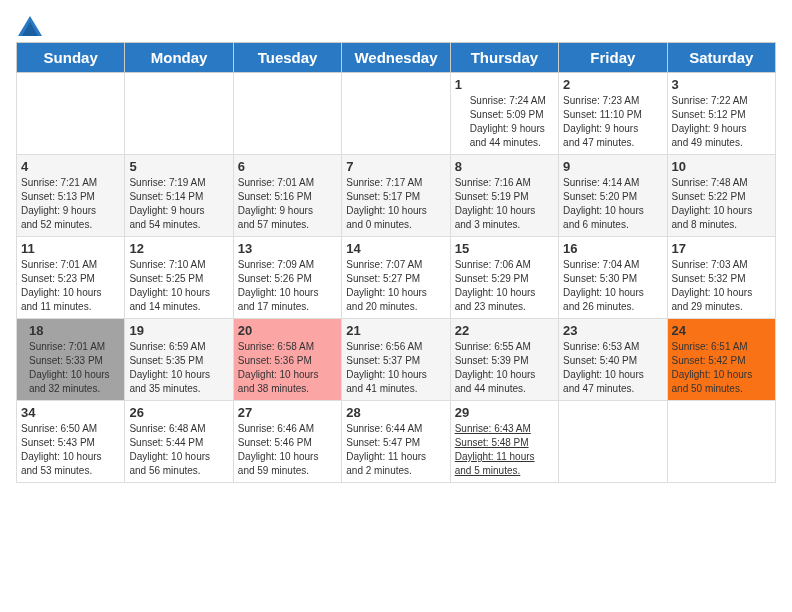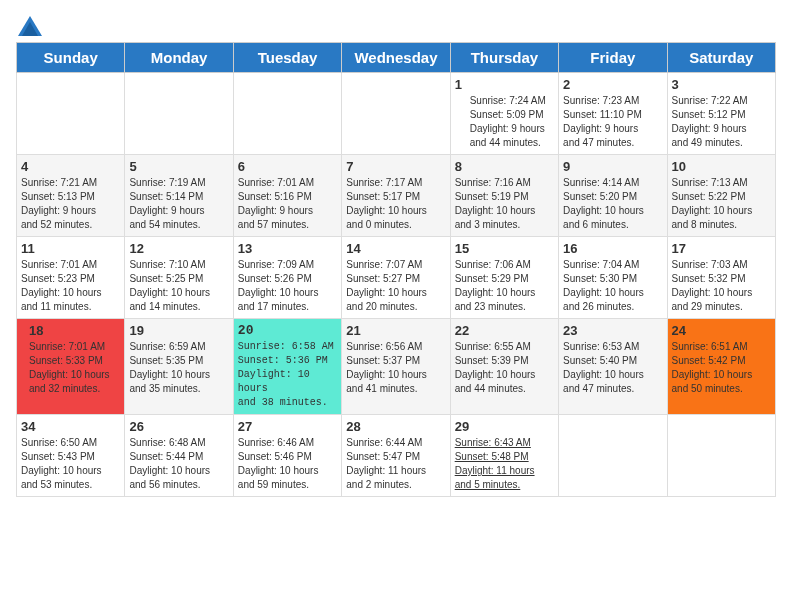--- a/index.html
+++ b/index.html
@@ -191,21 +191,21 @@
         </td>
         <td style="background: rgb(245, 245, 245);">
           <div class="day-num">9</div>
           <div class="day-info" style="white-space: pre-line;">Sunrise: 4:14 AM
 Sunset: 5:20 PM
 Daylight: 10 hours
 and 6 minutes.</div>
         </td>
         <td style="background: rgb(245, 245, 245);">
           <div class="day-num">10</div>
-          <div class="day-info" style="white-space: pre-line;">Sunrise: 7:13 AM
+          <div class="day-info" style="white-space: pre-line;">Sunrise: 7:48 AM
 Sunset: 5:22 PM
 Daylight: 10 hours
 and 8 minutes.</div>
         </td>
       </tr>
       <tr>
         <td>
           <div class="day-num">11</div>
           <div class="day-info" style="white-space: pre-line;">Sunrise: 7:01 AM
 Sunset: 5:23 PM
@@ -249,35 +249,35 @@
         </td>
         <td>
           <div class="day-num">17</div>
           <div class="day-info" style="white-space: pre-line;">Sunrise: 7:03 AM
 Sunset: 5:32 PM
 Daylight: 10 hours
 and 29 minutes.</div>
         </td>
       </tr>
       <tr>
-        <td style="background: #ef4444; padding-left: 12px;">
+        <td style="background: #a3a3a3; padding-left: 12px;">
           <div class="day-num">18</div>
           <div class="day-info" style="white-space: pre-line;">Sunrise: 7:01 AM
 Sunset: 5:33 PM
 Daylight: 10 hours
 and 32 minutes.</div>
         </td>
         <td style="background: rgb(245, 245, 245);">
           <div class="day-num">19</div>
           <div class="day-info" style="white-space: pre-line;">Sunrise: 6:59 AM
 Sunset: 5:35 PM
 Daylight: 10 hours
 and 35 minutes.</div>
         </td>
-        <td style="background: #5eead4; font-family: Liberation Mono, monospace;">
+        <td style="background: #fca5a5;">
           <div class="day-num">20</div>
           <div class="day-info" style="white-space: pre-line;">Sunrise: 6:58 AM
 Sunset: 5:36 PM
 Daylight: 10 hours
 and 38 minutes.</div>
         </td>
         <td style="background: rgb(245, 245, 245);">
           <div class="day-num">21</div>
           <div class="day-info" style="white-space: pre-line;">Sunrise: 6:56 AM
 Sunset: 5:37 PM

